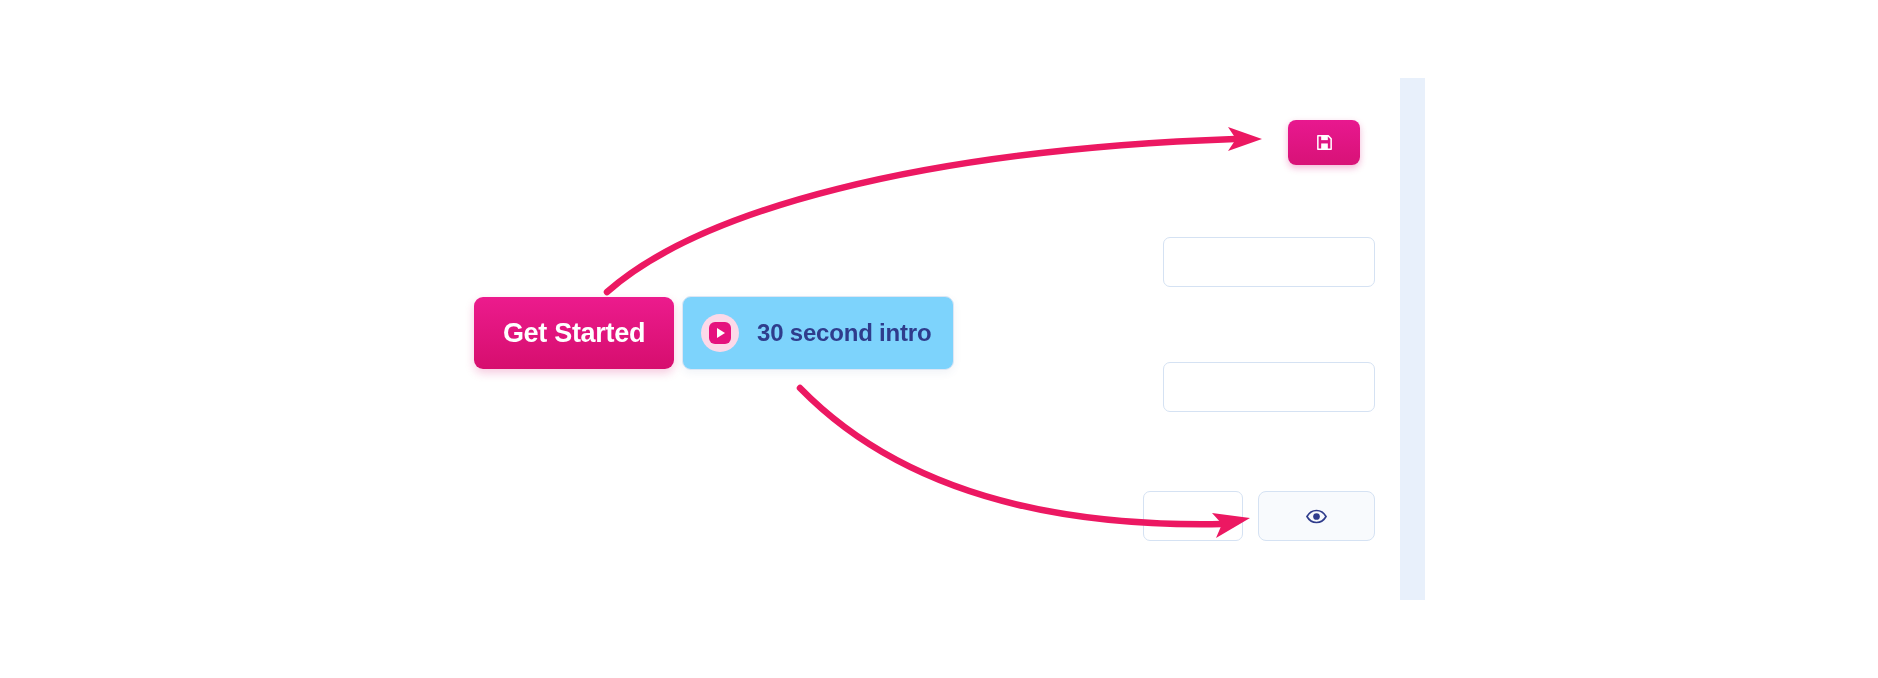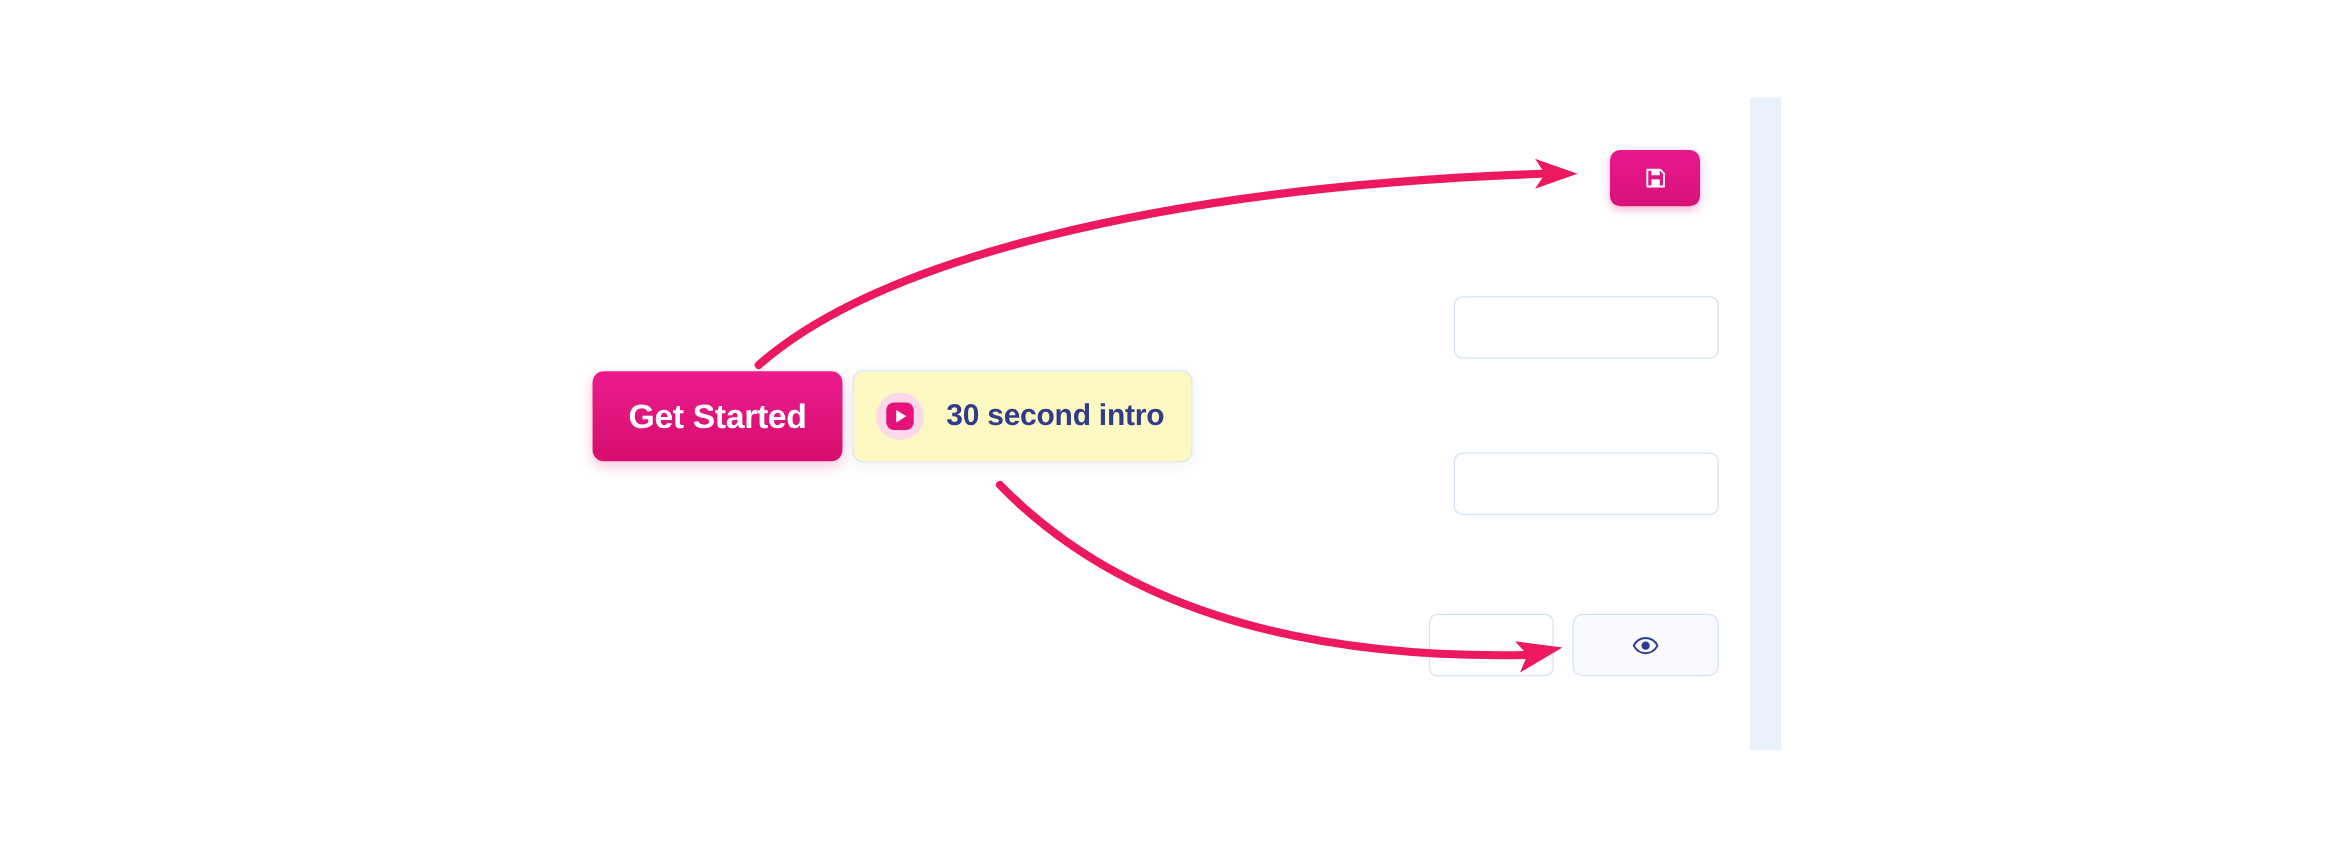--- a/index.html
+++ b/index.html
@@ -121,21 +121,21 @@
     display: flex;
     align-items: center;
     justify-content: center;
     padding: 15px;
     position: relative;
     z-index: 3;
   }
   .intro-card {
     margin-left: 8px;
     height: 74px;
-    background: #fef9c3;
+    background: #7dd3fc;
     border: 1.5px solid #dde6f4;
     border-radius: 9px;
     box-shadow: 0 3px 9px rgba(60, 80, 140, 0.07);
     display: flex;
     align-items: center;
     padding: 0 22px 0 18px;
     box-sizing: border-box;
     cursor: pointer;
     position: relative;
     z-index: 3;

